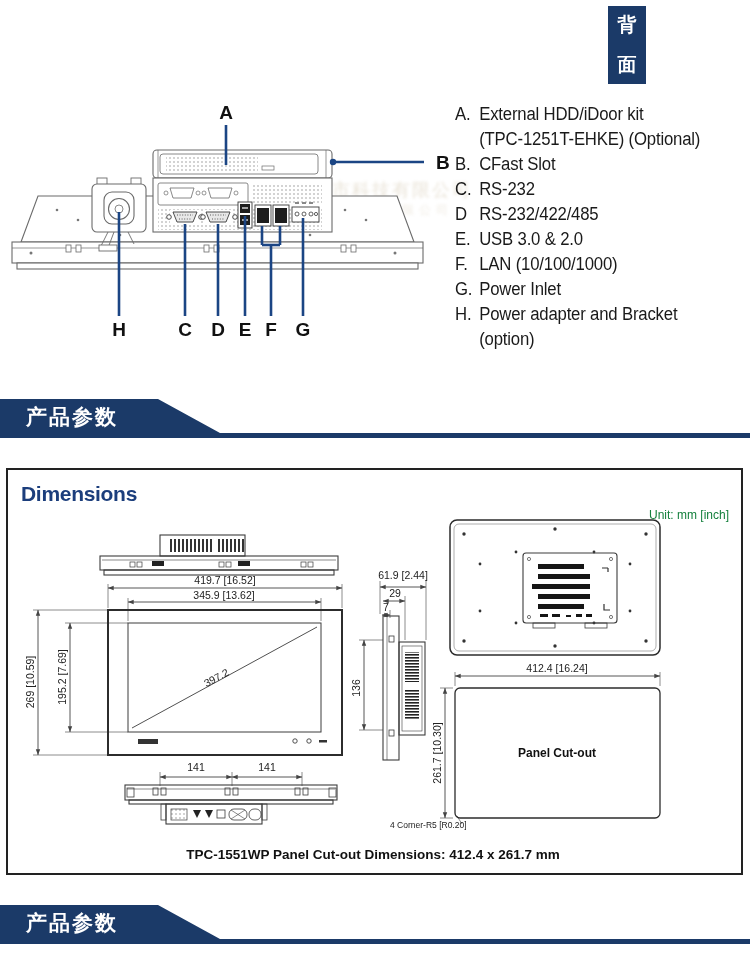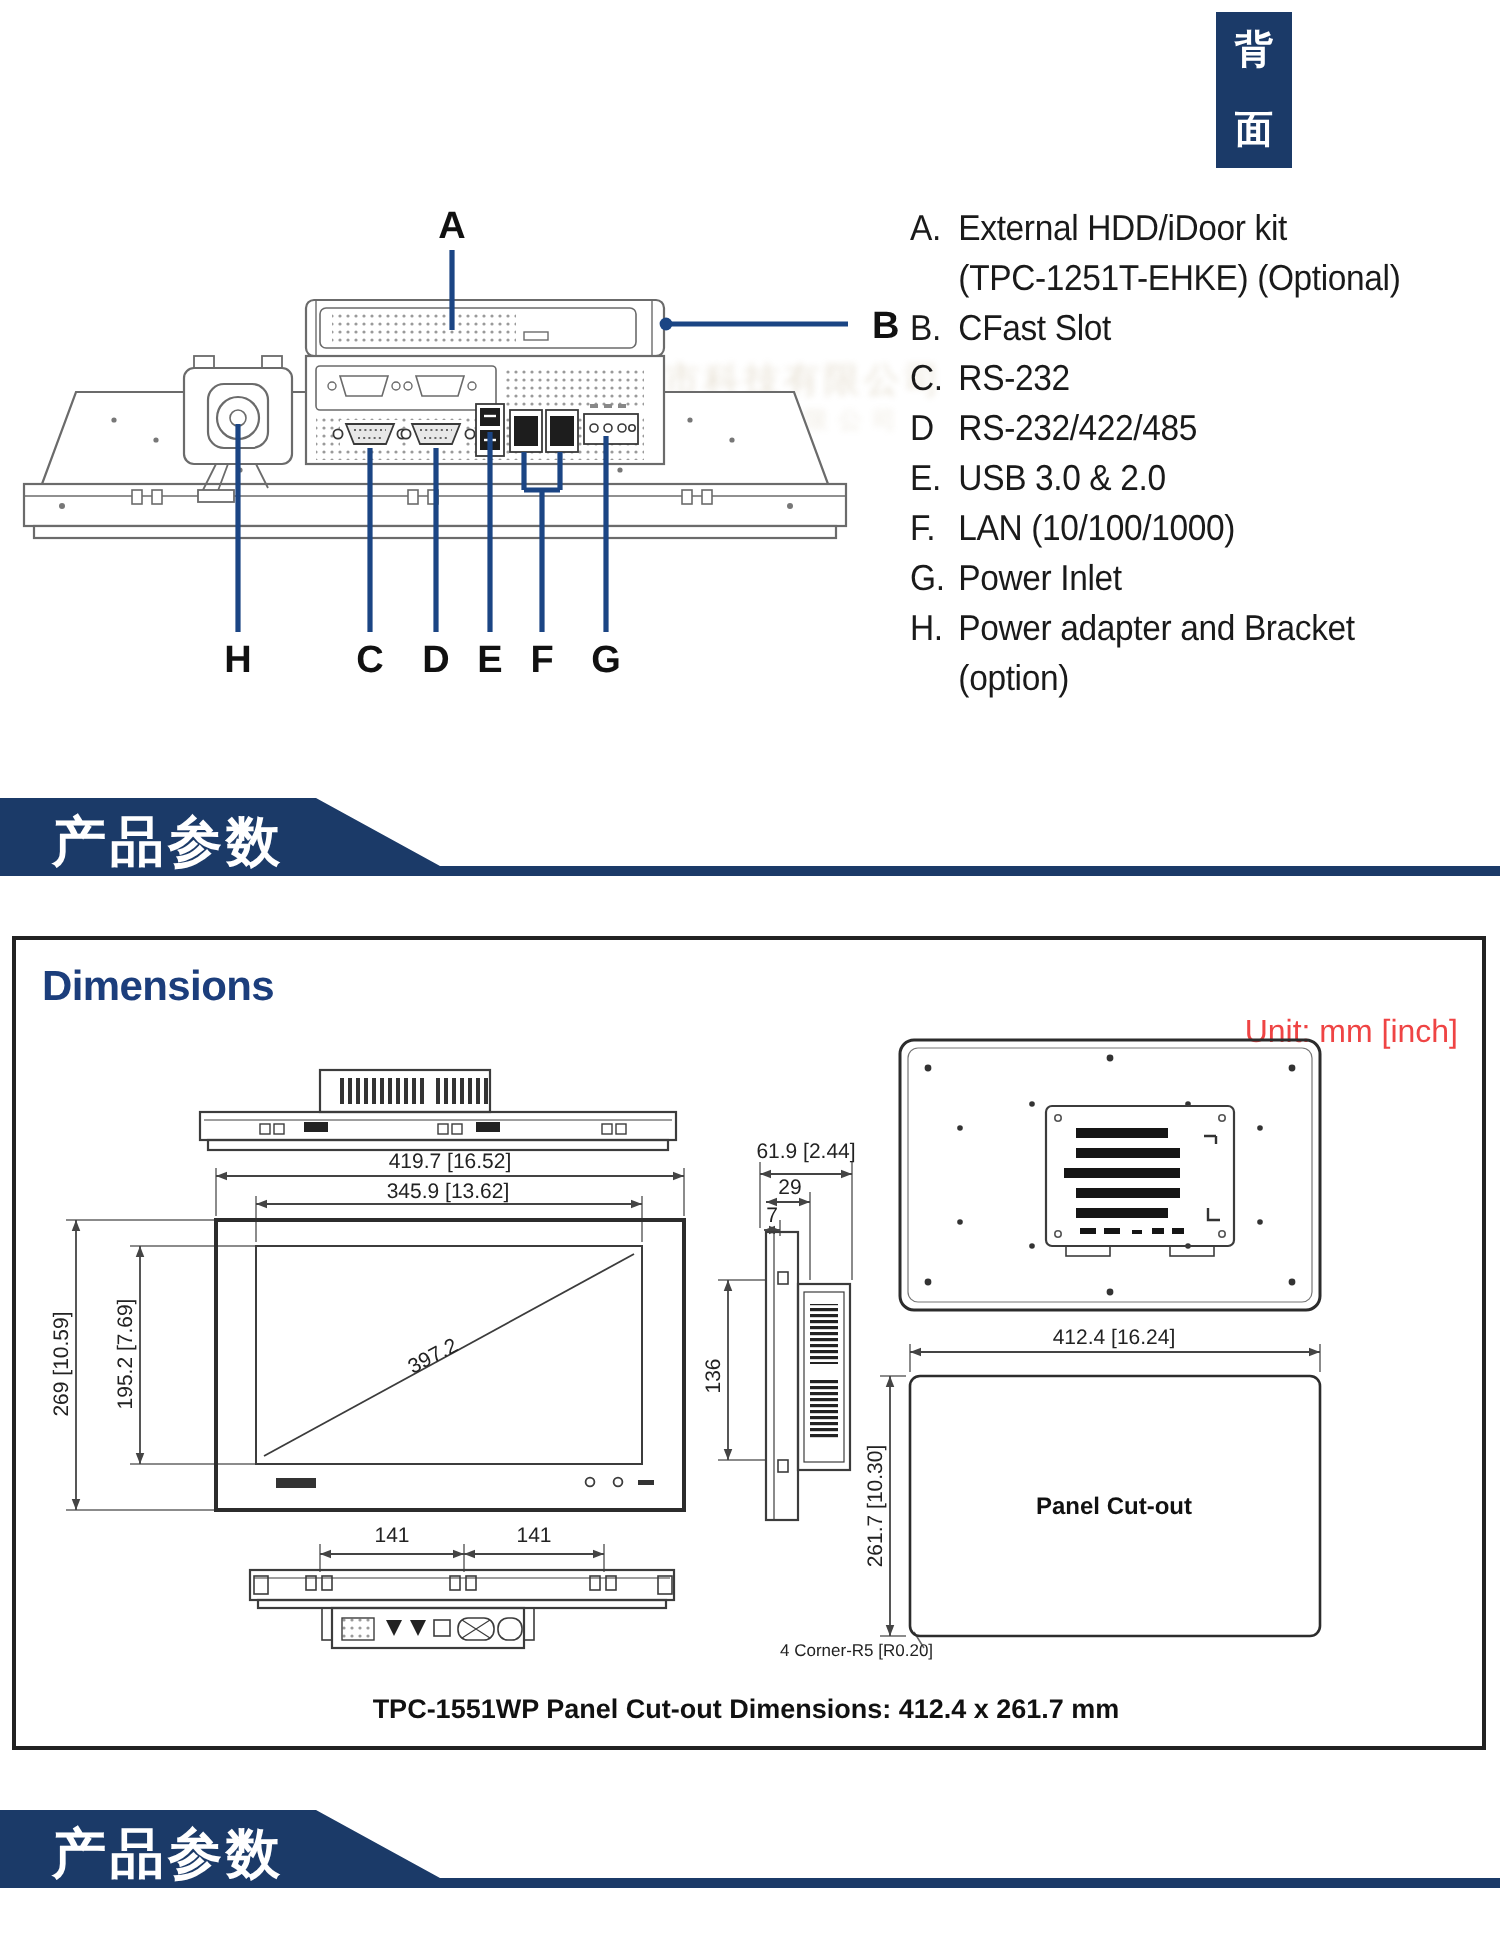--- a/index.html
+++ b/index.html
@@ -14,26 +14,26 @@
   
   .legend{left:455px;top:102px;width:300px;font-size:18px;line-height:25px;color:#1a1a1a;
           transform:scaleX(.93);transform-origin:left top;letter-spacing:-.2px;}
   .legend .row{display:flex;}
   .legend .lt{width:26px;flex:none;}
   .legend .cont{margin-left:26px;}
 
   
   .banner{left:0;width:750px;height:40px;background:#1b3a68;
           clip-path:polygon(0 0,158px 0,220px 34px,750px 34px,750px 39px,0 39px);}
-  .banner .bt{position:absolute;left:26px;top:4px;color:#fff;font-size:27px;font-weight:bold;letter-spacing:2px;text-align:right;}
+  .banner .bt{position:absolute;left:26px;top:4px;color:#fff;font-size:21px;font-weight:bold;letter-spacing:2px;text-align:right;}
 
   
   .dimbox{left:6px;top:468px;width:737px;height:407px;border:2px solid #222;box-sizing:border-box;background:#fff;}
   .dimtitle{position:absolute;left:13px;top:12px;color:#1c3e7c;font-size:21px;font-weight:bold;letter-spacing:-.3px;}
-  .dimunit{position:absolute;right:12px;top:38px;color:#ef4444;font-size:16px;}
+  .dimunit{position:absolute;right:12px;top:38px;color:#15803d;font-size:12px;}
 
   
   .wm{color:#b09a6e;opacity:.28;filter:blur(1.5px);white-space:nowrap;pointer-events:none;}
 
   svg text{font-family:"Liberation Sans","DejaVu Sans",sans-serif;}
   .dm{font-size:10.5px;fill:#222;}
   .dmb{font-size:12px;font-weight:bold;fill:#111;}
   .cap{font-size:13.5px;font-weight:bold;fill:#111;}
   .sm{font-size:8.5px;fill:#222;}
   .callout{font-size:19px;font-weight:bold;fill:#111;}

